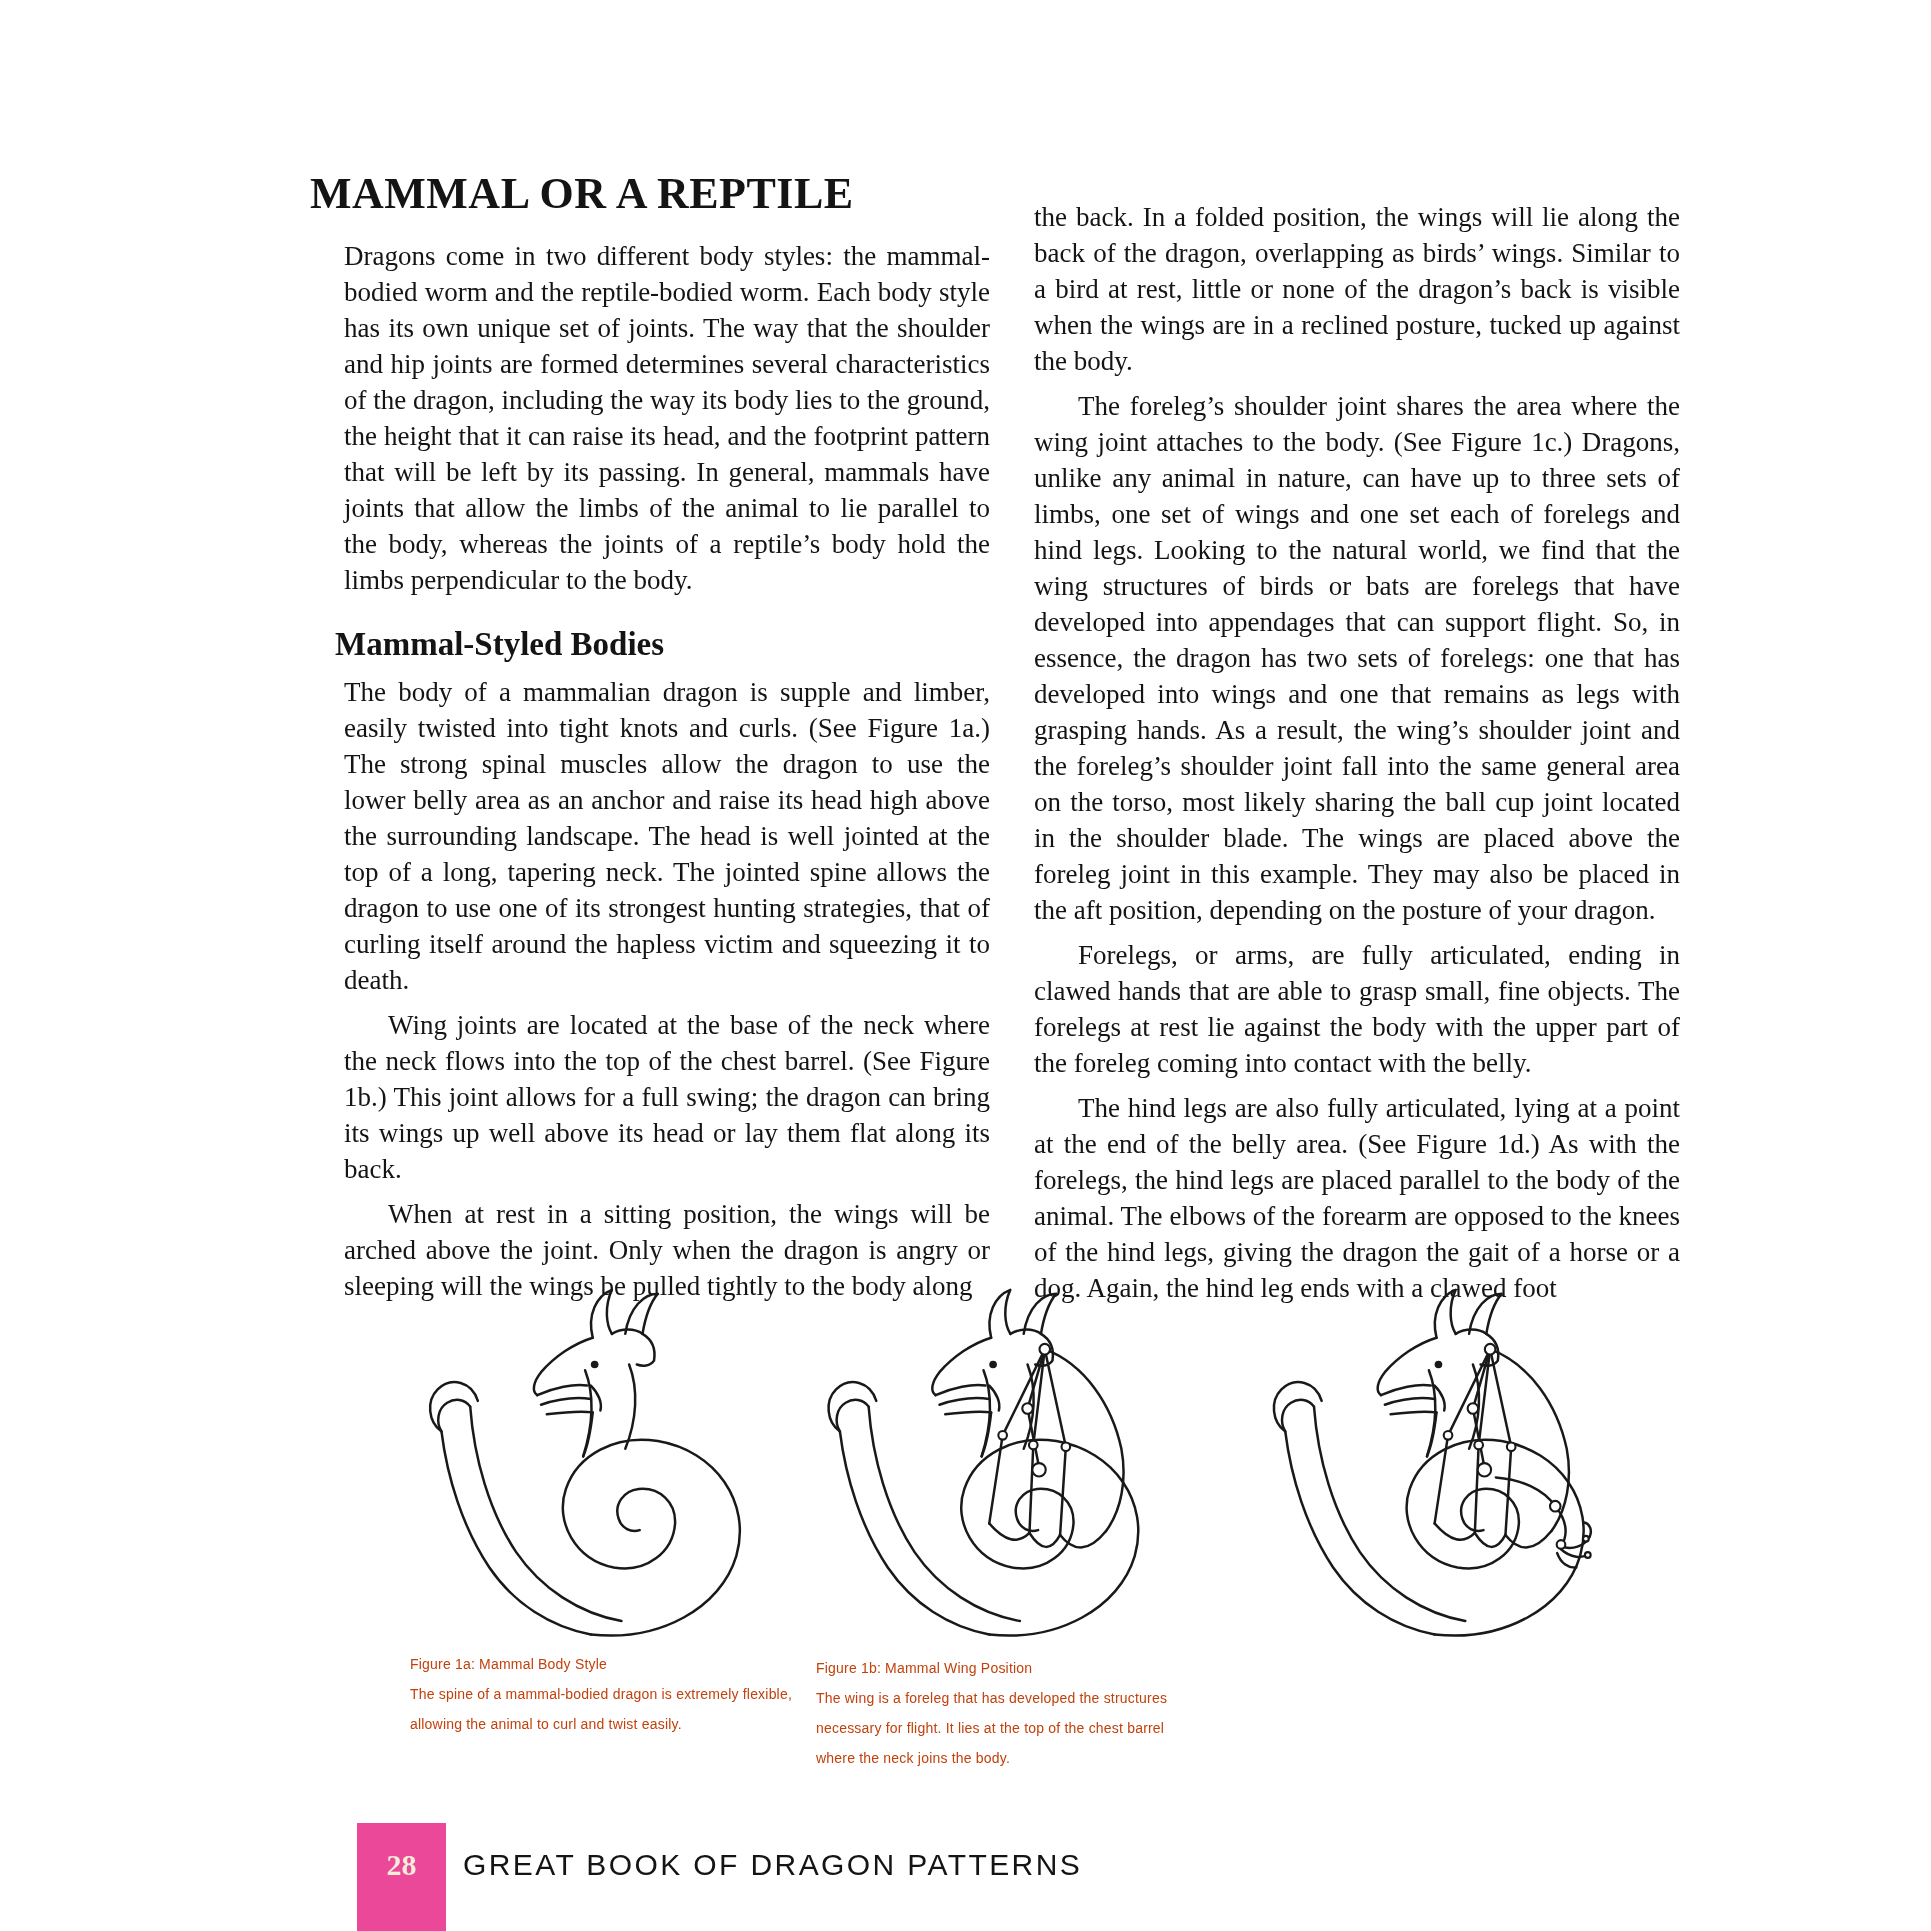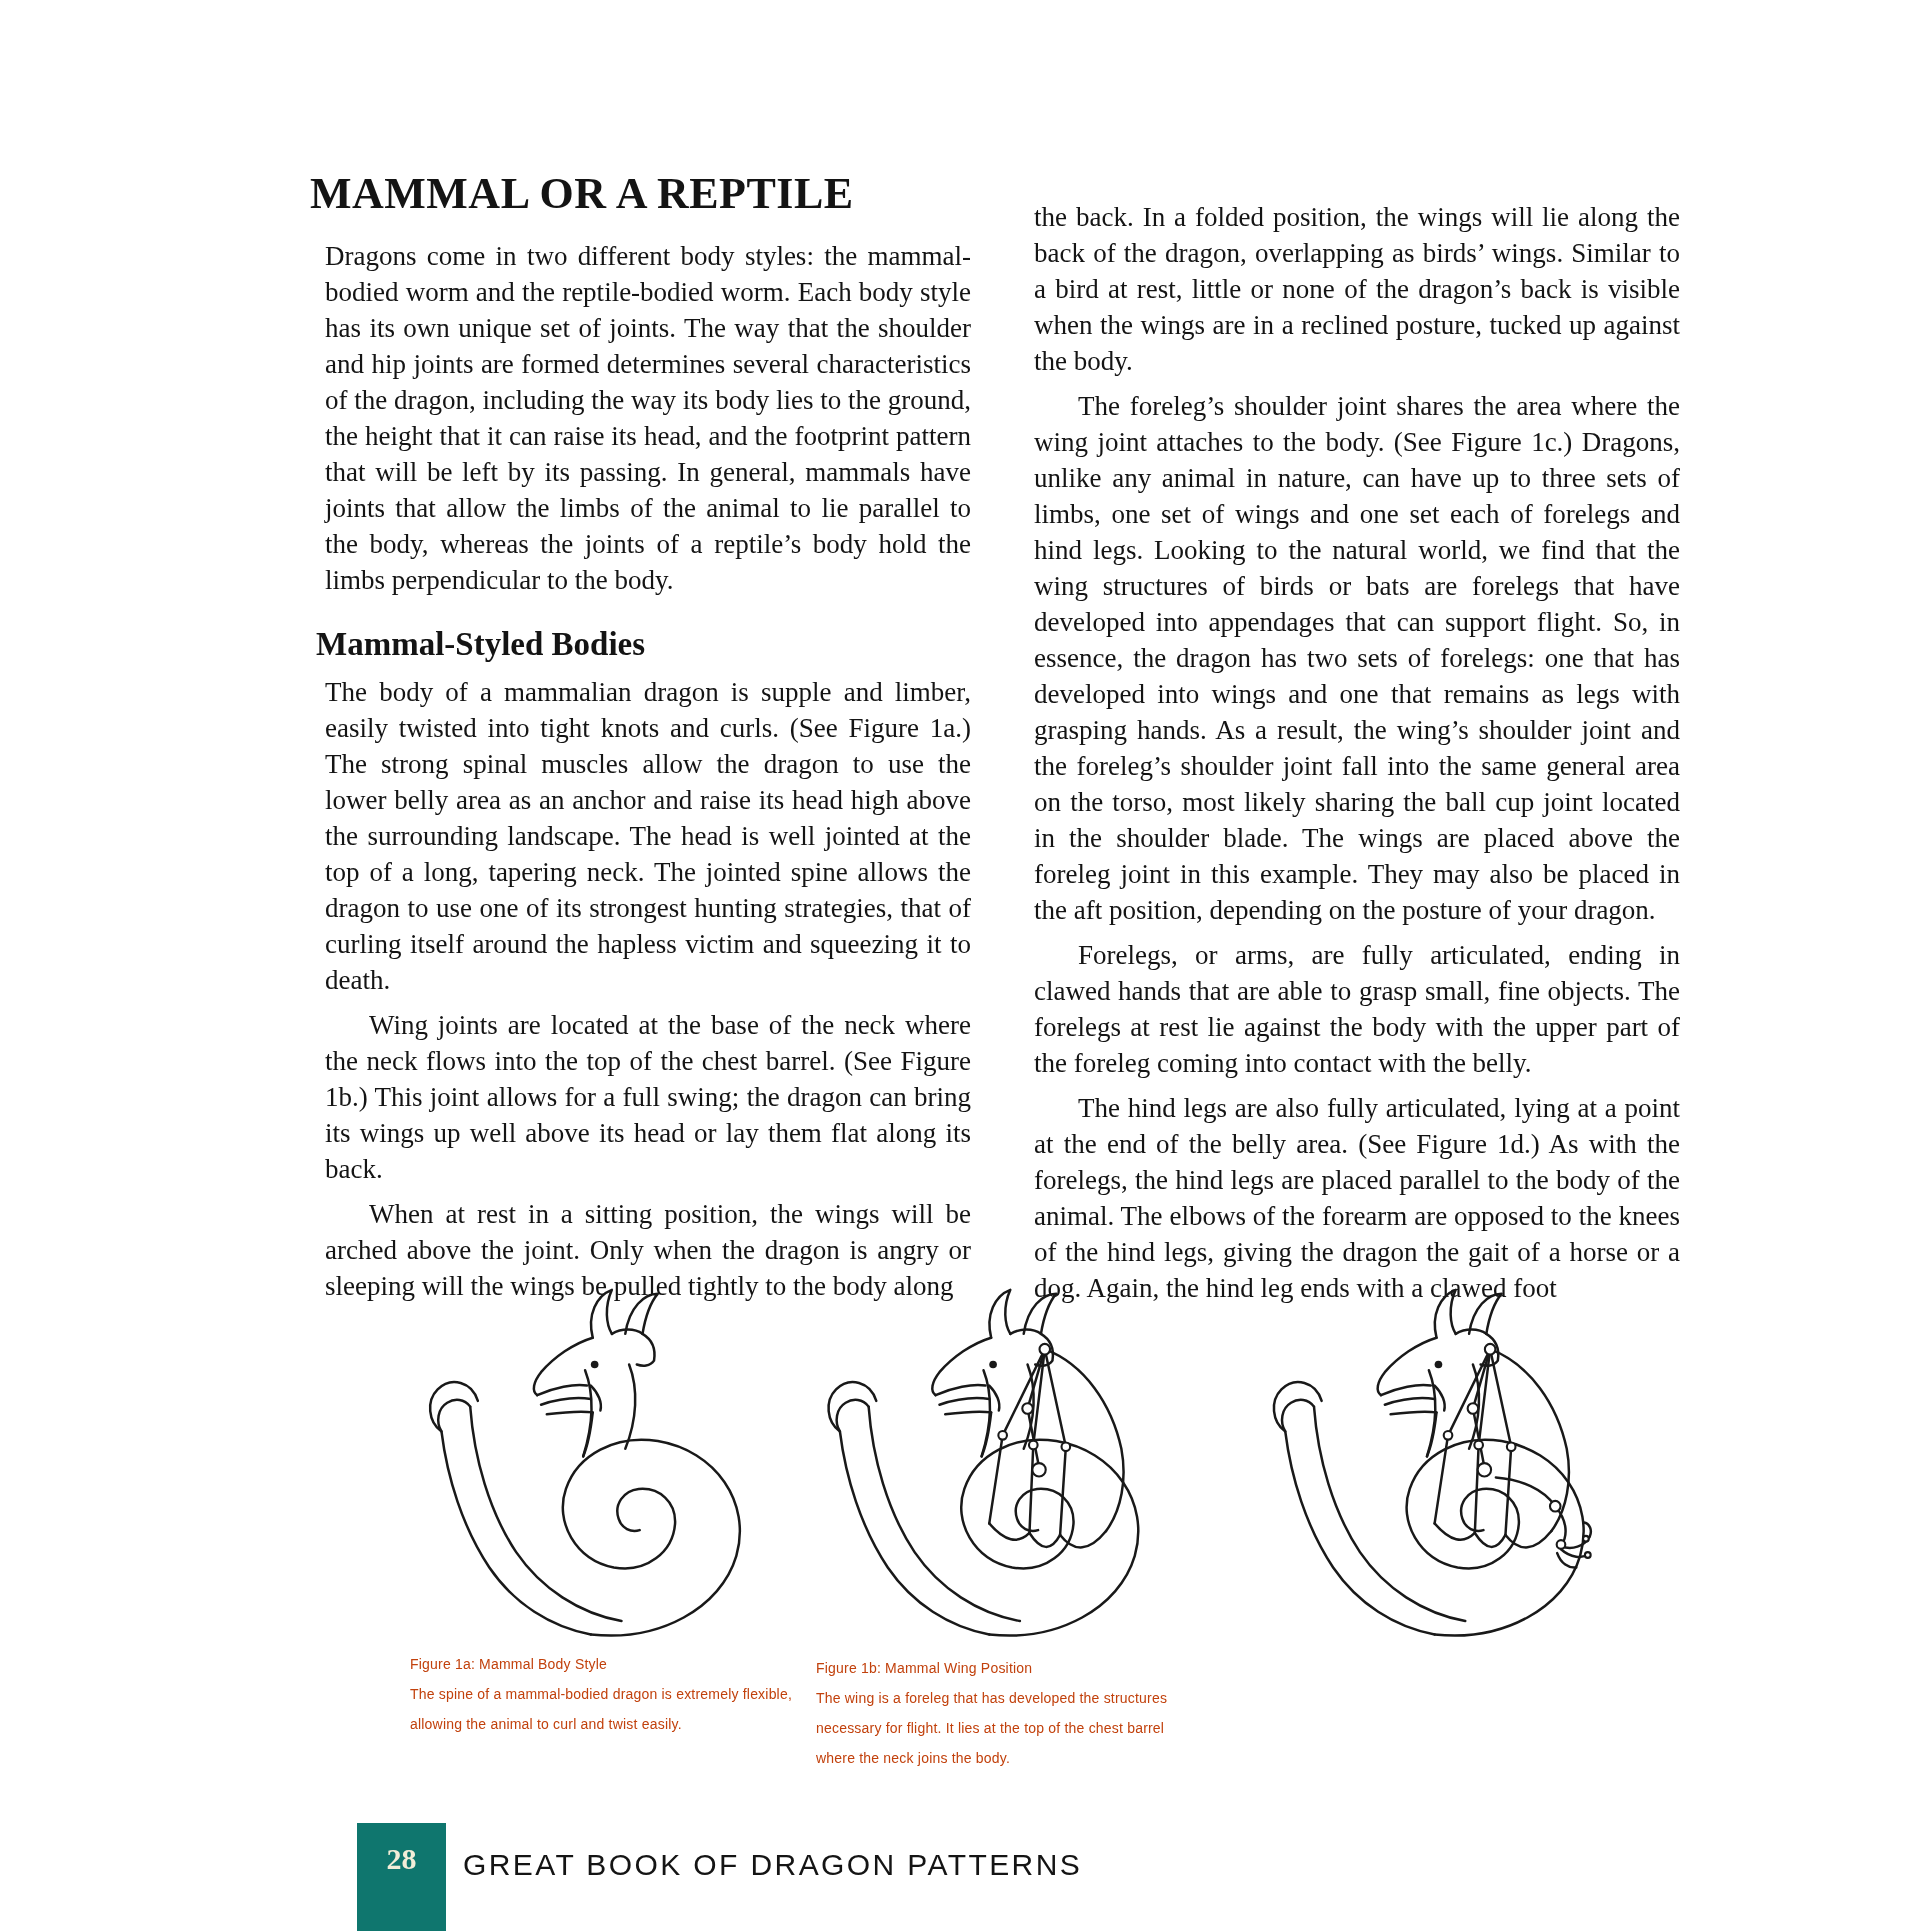--- a/index.html
+++ b/index.html
@@ -10,38 +10,38 @@
   .title {
     position:absolute; left:310px; top:172px; margin:0;
     font-size:44px; font-weight:bold; line-height:1; letter-spacing:0.5px;
     white-space:nowrap;
   }
   .col {
     position:absolute; width:664px;
     font-size:27px; line-height:36px; text-align:justify;
     -webkit-hyphens:auto; hyphens:auto;
   }
-  .col-left  { left:316px;  top:229px; }
+  .col-left  { left:335px;  top:229px; }
   .col-right { left:1025px; top:190px; }
   .col p { margin:9px; }
   .col p.indent { text-indent:44px; }
   .col h2 { margin:27px 0 8.7px 0; font-size:33px; line-height:1.2; font-weight:bold; }
   .figure-svg { position:absolute; }
   .dragon path { fill:none; stroke:#191919; stroke-width:2.6; stroke-linecap:round; stroke-linejoin:round; }
   .dragon .j   { fill:#ffffff; stroke:#191919; stroke-width:2.2; }
   .dragon .eye { fill:#191919; stroke:none; }
   .fig-caption {
     position:absolute; width:391px;
     font-family:Liberation Sans, sans-serif;
     font-size:14px; line-height:30px; color:#c2410c; letter-spacing:0.2px;
   }
   .cap-label { display:block; }
   .footer-block {
     position:absolute; left:357px; top:1823px; width:89px; height:108px;
-    background:#0f766e; box-sizing:border-box; padding-top:19px;
+    background:#ec4899; box-sizing:border-box; padding-top:25px;
     text-align:center; color:#F2EDD8; font-size:30px; font-weight:bold;
     font-family:"Liberation Serif", serif;
   }
   .book-title {
     position:absolute; left:463px; top:1848px;
     font-size:30px; letter-spacing:2.4px; color:#141414;
     font-family:Liberation Sans, sans-serif; white-space:nowrap;
   }
 </style>
 </head>

